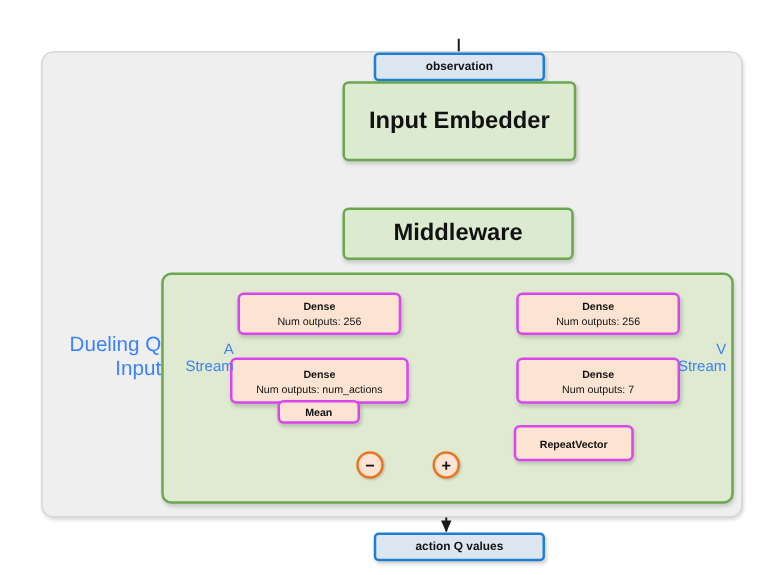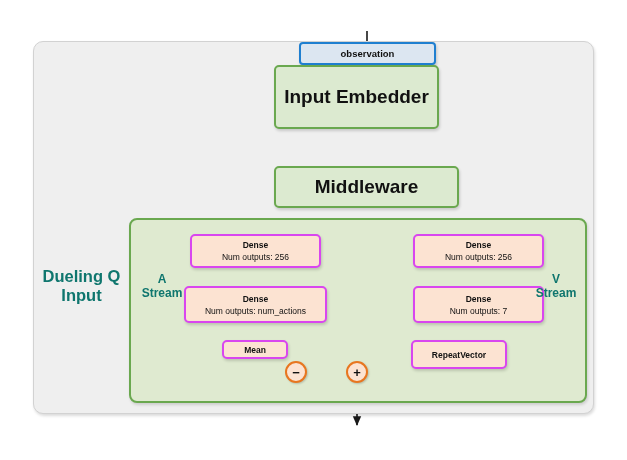--- a/index.html
+++ b/index.html
@@ -112,23 +112,23 @@
     justify-content: center;
     font-size: 13px;
     font-weight: bold;
     line-height: 1;
     color: #111111;
     box-shadow: 1px 1px 2px rgba(0,0,0,0.18);
   }
   
   .free-label {
     position: absolute;
-    text-align: center;
-    font-weight: bold;
-    color: #0f766e;
+    text-align: right;
+    font-weight: normal;
+    color: #3b82f6;
     line-height: 1.18;
   }
   .label-head {
     font-size: 16.5px;
   }
   .label-stream {
     font-size: 12px;
   }
 </style>
 </head>
@@ -172,40 +172,43 @@
     <path d="M357,384 L357,425" fill="none" stroke="#1a1a1a" stroke-width="1.6" marker-end="url(#arrowhead)"></path>
   </svg>
 
   <div class="panel-outer"></div>
   <div class="panel-green"></div>
 
   <div class="node io-box" style="left:299px; top:6px; width:137px; height:23px;margin-top:36px;">
     <span>observation</span>
   </div>
 
-
-  <div class="node stage-box" style="left:274px; top:65px; width:165px; height:64px;">
+  <div class="node io-box" style="left:299px; top:426px; width:137px; height:23px;">
+    <span>action Q values</span>
+  </div>
+
+  <div class="node stage-box" style="left:274px; top:65px; width:187px; height:64px;">
     <span>Input Embedder</span>
   </div>
 
   <div class="node stage-box" style="left:274px; top:166px; width:185px; height:42px;">
     <span>Middleware</span>
   </div>
 
   <div class="node layer-box" style="left:190px; top:234px; width:131px; height:34px;">
     <span class="layer-title">Dense</span>
     <span class="layer-sub">Num outputs: 256</span>
   </div>
 
   <div class="node layer-box" style="left:184px; top:286px; width:143px; height:37px;">
     <span class="layer-title">Dense</span>
     <span class="layer-sub">Num outputs: num_actions</span>
   </div>
 
-  <div class="node layer-box" style="left:222px; top:340px; width:66px; height:19px;">
+  <div class="node layer-box" style="left:222px; top:320px; width:66px; height:19px;">
     <span class="layer-title">Mean</span>
   </div>
 
   <div class="node layer-box" style="left:413px; top:234px; width:131px; height:34px;">
     <span class="layer-title">Dense</span>
     <span class="layer-sub">Num outputs: 256</span>
   </div>
 
   <div class="node layer-box" style="left:413px; top:286px; width:131px; height:37px;">
     <span class="layer-title">Dense</span>

